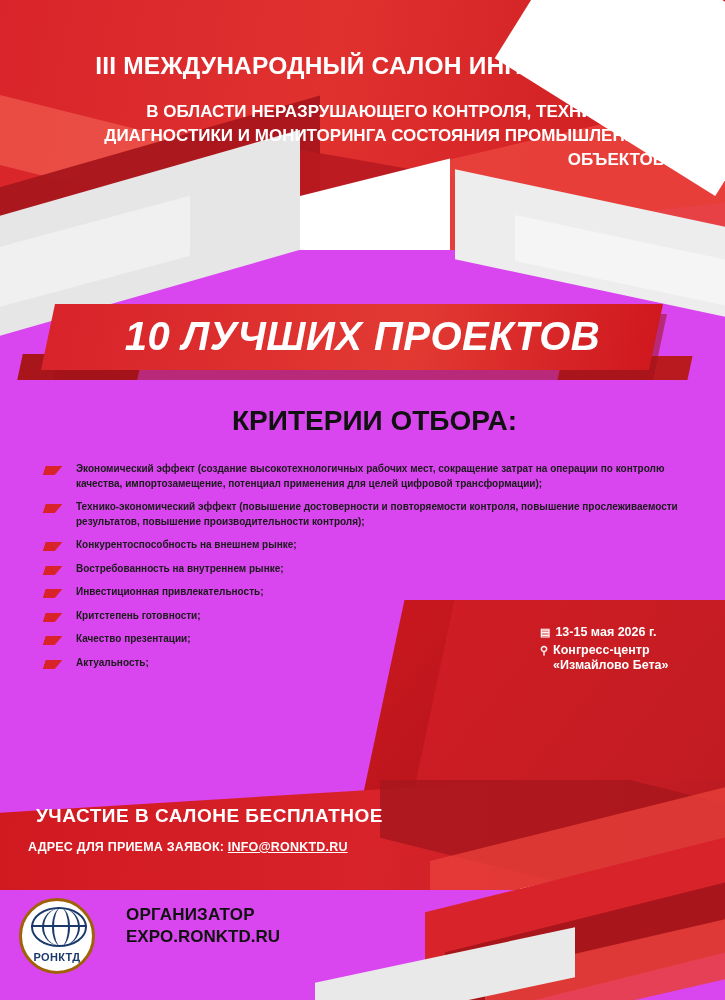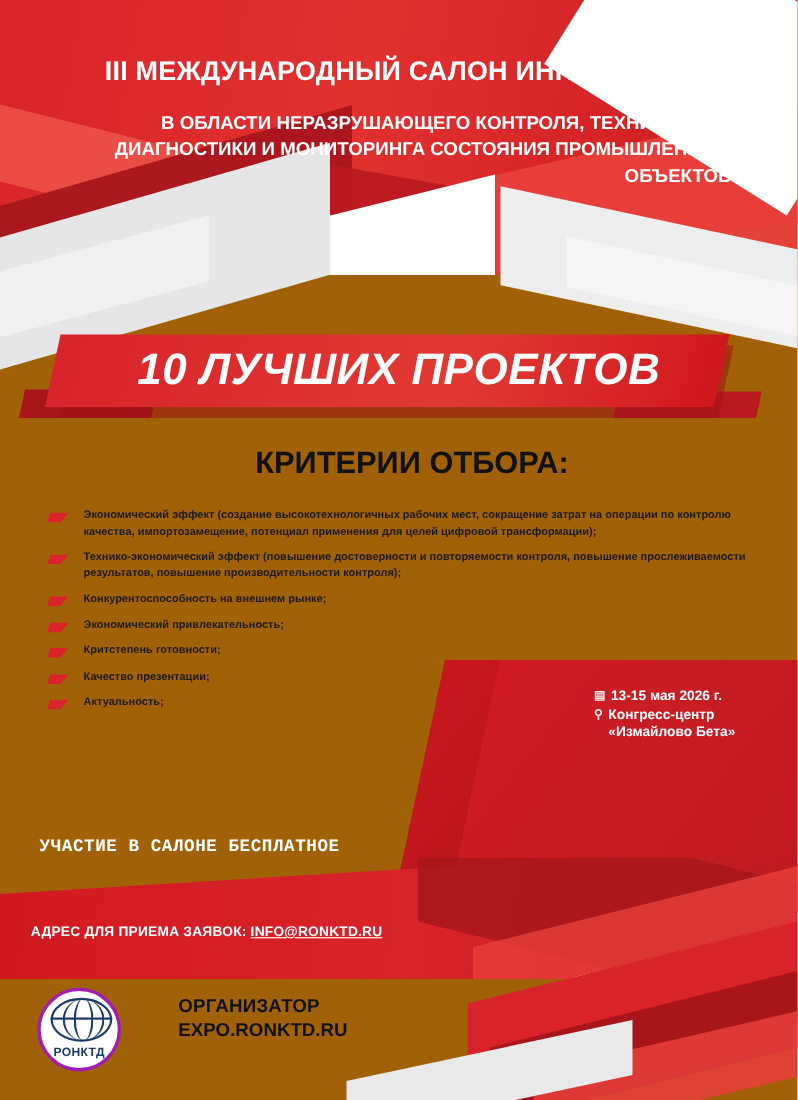--- a/index.html
+++ b/index.html
@@ -8,21 +8,21 @@
     background: #ffffff;
   }
   body {
     font-family: "Liberation Sans", sans-serif;
   }
   #poster {
     position: relative;
     width: 725px;
     height: 1000px;
     overflow: hidden;
-    background: #a16207;
+    background: #d946ef;
   }
 
   
   .shape {
     position: absolute;
     pointer-events: none;
   }
 
   
   .top-band {
@@ -248,26 +248,25 @@
   .bb-white {
     position: absolute;
     left: 520px; top: 74px;
     width: 300px; height: 70px;
     background: #ffffff;
     transform: skewY(-13deg);
   }
 
   .free-text {
     position: absolute;
-    left: 36px; top: 761px;
-    color: #ffffff;
-    font-size: 16px;
+    left: 36px; top: 805px;
+    color: #ffffff;
+    font-size: 19px;
     font-weight: bold;
     letter-spacing: .5px;
-    font-family: Liberation Mono, monospace;
   }
   .apply-text {
     position: absolute;
     left: 28px; top: 840px;
     color: #ffffff;
     font-size: 12.5px;
     font-weight: bold;
     letter-spacing: .2px;
   }
   .apply-text .mail { text-decoration: underline; }
@@ -356,25 +355,25 @@
     width: 17px; height: 9px;
     background: #d8232a;
     clip-path: polygon(0 0, 100% 0, 72% 100%, 0 100%);
     transform: skewX(-18deg);
   }
   .crit-item.narrow { max-width: 430px; }
 
   
   .logo {
     position: absolute;
-    left: 34px; top: 898px;
+    left: 19px; top: 898px;
     width: 76px; height: 76px;
     border-radius: 50%;
     background: #ffffff;
-    border: 3px solid #a21caf;
+    border: 3px solid #a16207;
     box-sizing: border-box;
     overflow: hidden;
   }
   .logo .globe {
     position: absolute;
     left: 9px; top: 6px;
     width: 56px; height: 40px;
     border-radius: 50%;
     border: 2px solid #1b3a6b;
     box-sizing: border-box;
@@ -402,21 +401,20 @@
     text-align: center;
     font-size: 11px;
     font-weight: bold;
     color: #1b3a6b;
     letter-spacing: .3px;
   }
   .org-block {
     position: absolute;
     left: 126px; top: 905px;
     color: #111111;
-    margin-left: 36px;
   }
   .org-label {
     font-size: 17px;
     font-weight: bold;
     letter-spacing: .2px;
   }
   .org-site {
     font-size: 17px;
     font-weight: bold;
     margin-top: 2px;
@@ -463,24 +461,25 @@
     <div class="crit-item">
       <span class="bullet"></span>
       <span>Технико-экономический эффект (повышение достоверности и повторяемости контроля, повышение прослеживаемости результатов, повышение производительности контроля);</span>
     </div>
     <div class="crit-item narrow">
       <span class="bullet"></span>
       <span>Конкурентоспособность на внешнем рынке;</span>
     </div>
     <div class="crit-item narrow">
       <span class="bullet"></span>
+      <span>Востребованность на внутреннем рынке;</span>
     </div>
     <div class="crit-item narrow">
       <span class="bullet"></span>
-      <span>Экономический привлекательность;</span>
+      <span>Инвестиционная привлекательность;</span>
     </div>
     <div class="crit-item narrow">
       <span class="bullet"></span>
       <span>Критстепень готовности;</span>
     </div>
     <div class="crit-item narrow">
       <span class="bullet"></span>
       <span>Качество презентации;</span>
     </div>
     <div class="crit-item narrow">

